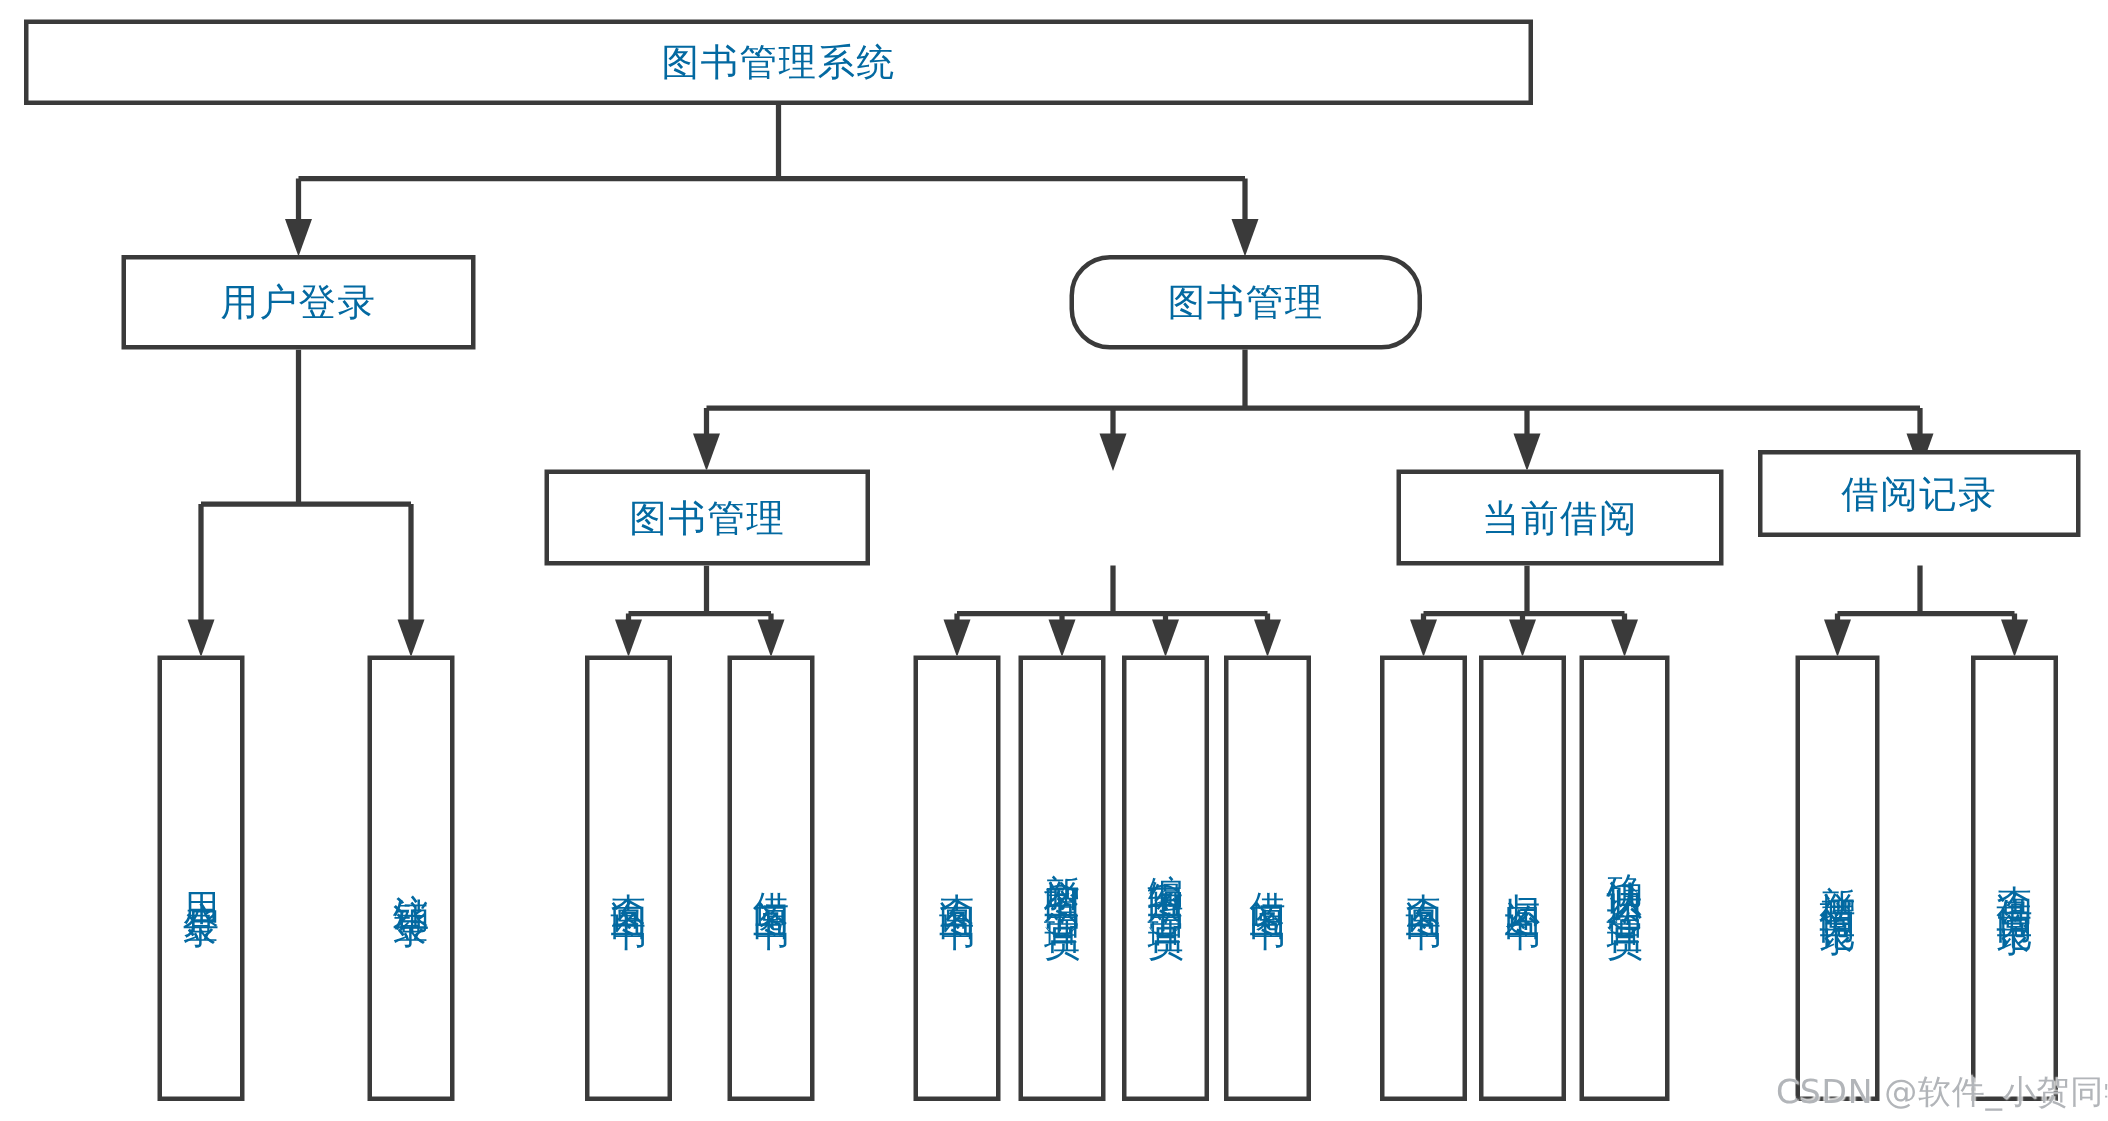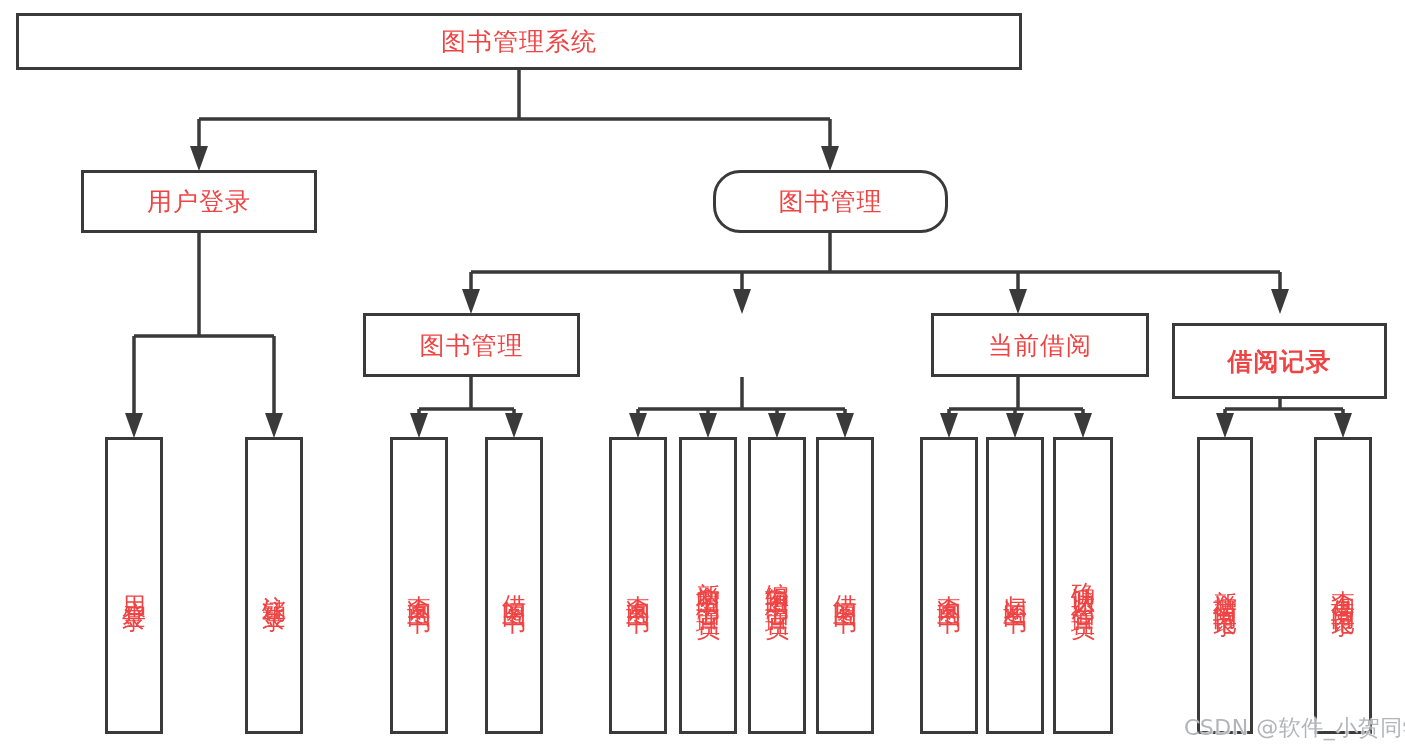--- a/index.html
+++ b/index.html
@@ -6,21 +6,21 @@
   body { font-family:"DejaVu Sans","Liberation Sans",sans-serif; }
   #stage {
     position:relative; width:1405px; height:747px;
     background:#ffffff; overflow:hidden;
   }
   #wires { position:absolute; left:0; top:0; width:1405px; height:747px; }
   .hnode, .vnode {
     position:absolute; box-sizing:border-box;
     background:#ffffff; border:3px solid #3a3a3a;
     display:flex; align-items:center; justify-content:center;
-    color:#ef4444;
+    color:#0369a1;
   }
   .hnode { font-size:25px; letter-spacing:1px; white-space:nowrap; }
   .vnode {
     writing-mode:vertical-rl; text-orientation:mixed;
     font-size:24px; letter-spacing:5px; line-height:1;
   }
   #watermark {
     position:absolute; left:1184px; top:713px;
     font-size:22px; letter-spacing:0.5px;
     color:#b2b5b9;
@@ -73,21 +73,21 @@
     </g>
   </svg>
 
   <div class="hnode" style="left:16px; top:13px; width:1006px; height:57px;">图书管理系统</div>
 
   <div class="hnode" style="left:81px; top:170px; width:236px; height:63px;">用户登录</div>
   <div class="hnode" style="left:713px; top:170px; width:235px; height:63px;border-radius:27px;">图书管理</div>
 
   <div class="hnode" style="left:363px; top:313px; width:217px; height:64px;">图书管理</div>
   <div class="hnode" style="left:909px; top:313px; width:218px; height:64px;margin-left:22px;">当前借阅</div>
-  <div class="hnode" style="left:1172px; top:323px; width:215px; height:76px;font-weight:bold;">借阅记录</div>
+  <div class="hnode" style="left:1172px; top:300px; width:215px; height:58px;">借阅记录</div>
 
   <div class="vnode" style="left:105px; top:437px; width:58px; height:297px;">用户登录</div>
   <div class="vnode" style="left:245px; top:437px; width:58px; height:297px;">注销登录</div>
 
   <div class="vnode" style="left:390px; top:437px; width:58px; height:297px;">查询图书</div>
   <div class="vnode" style="left:485px; top:437px; width:58px; height:297px;">借阅图书</div>
 
   <div class="vnode" style="left:609px; top:437px; width:58px; height:297px;">查询图书</div>
   <div class="vnode" style="left:679px; top:437px; width:58px; height:297px;">新增图书（管理员）</div>
   <div class="vnode" style="left:748px; top:437px; width:58px; height:297px;">编辑图书（管理员）</div>

